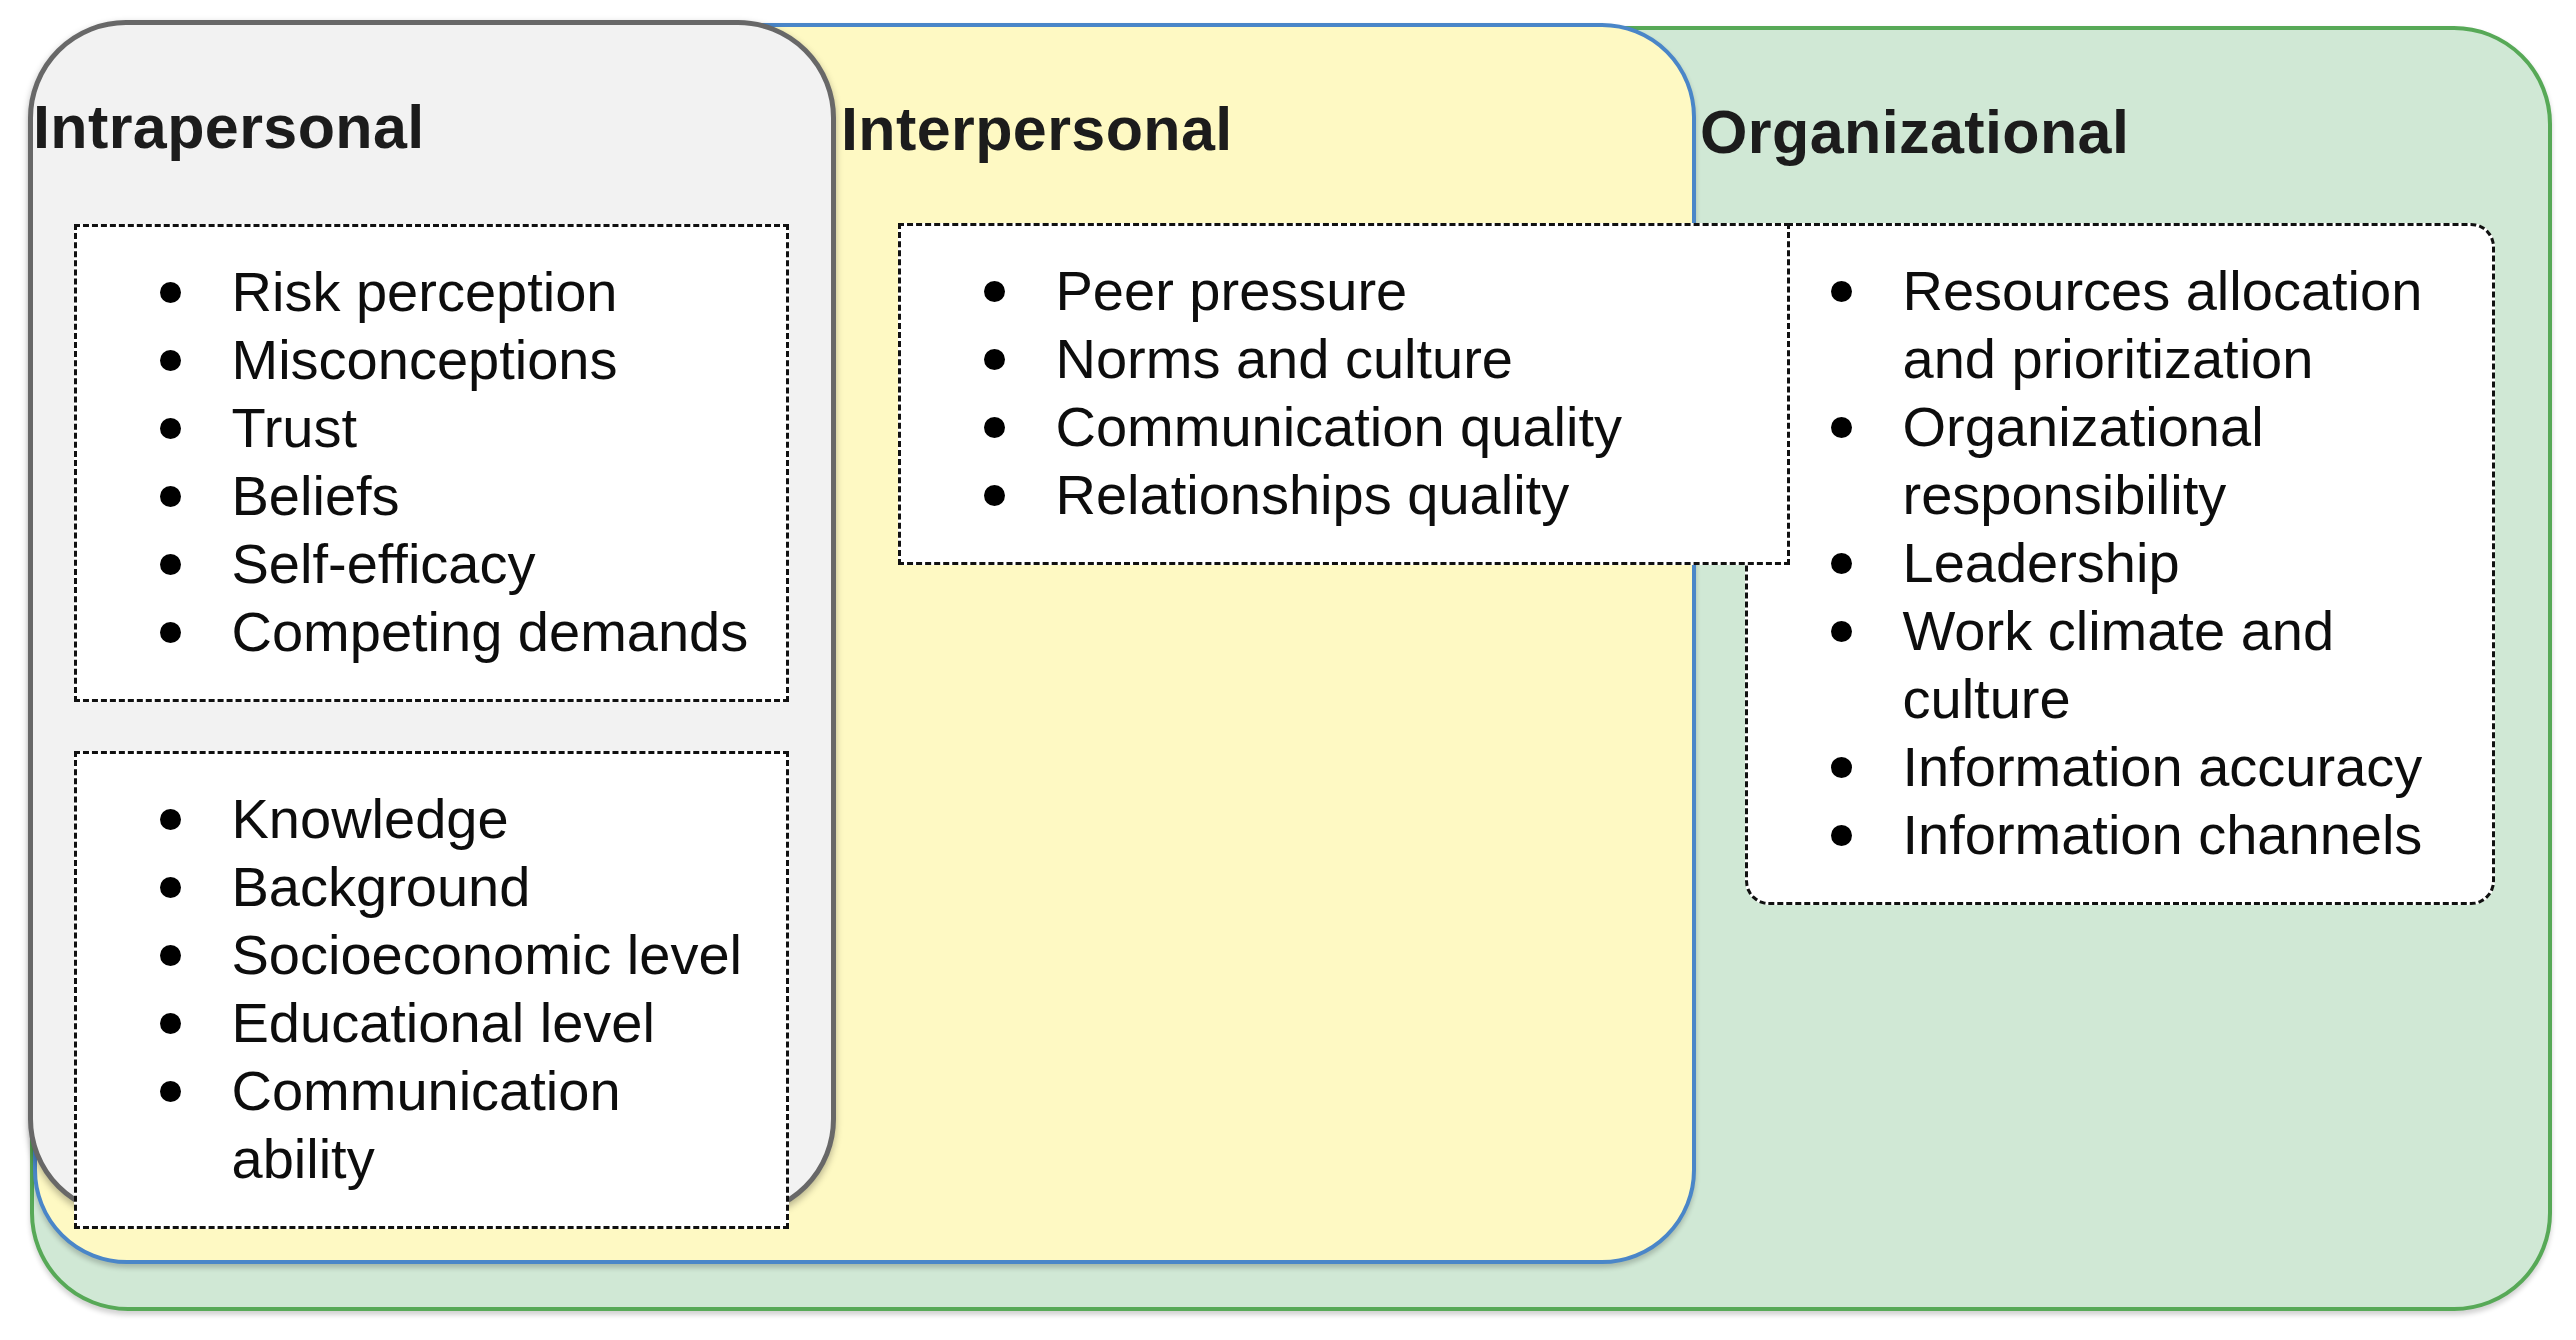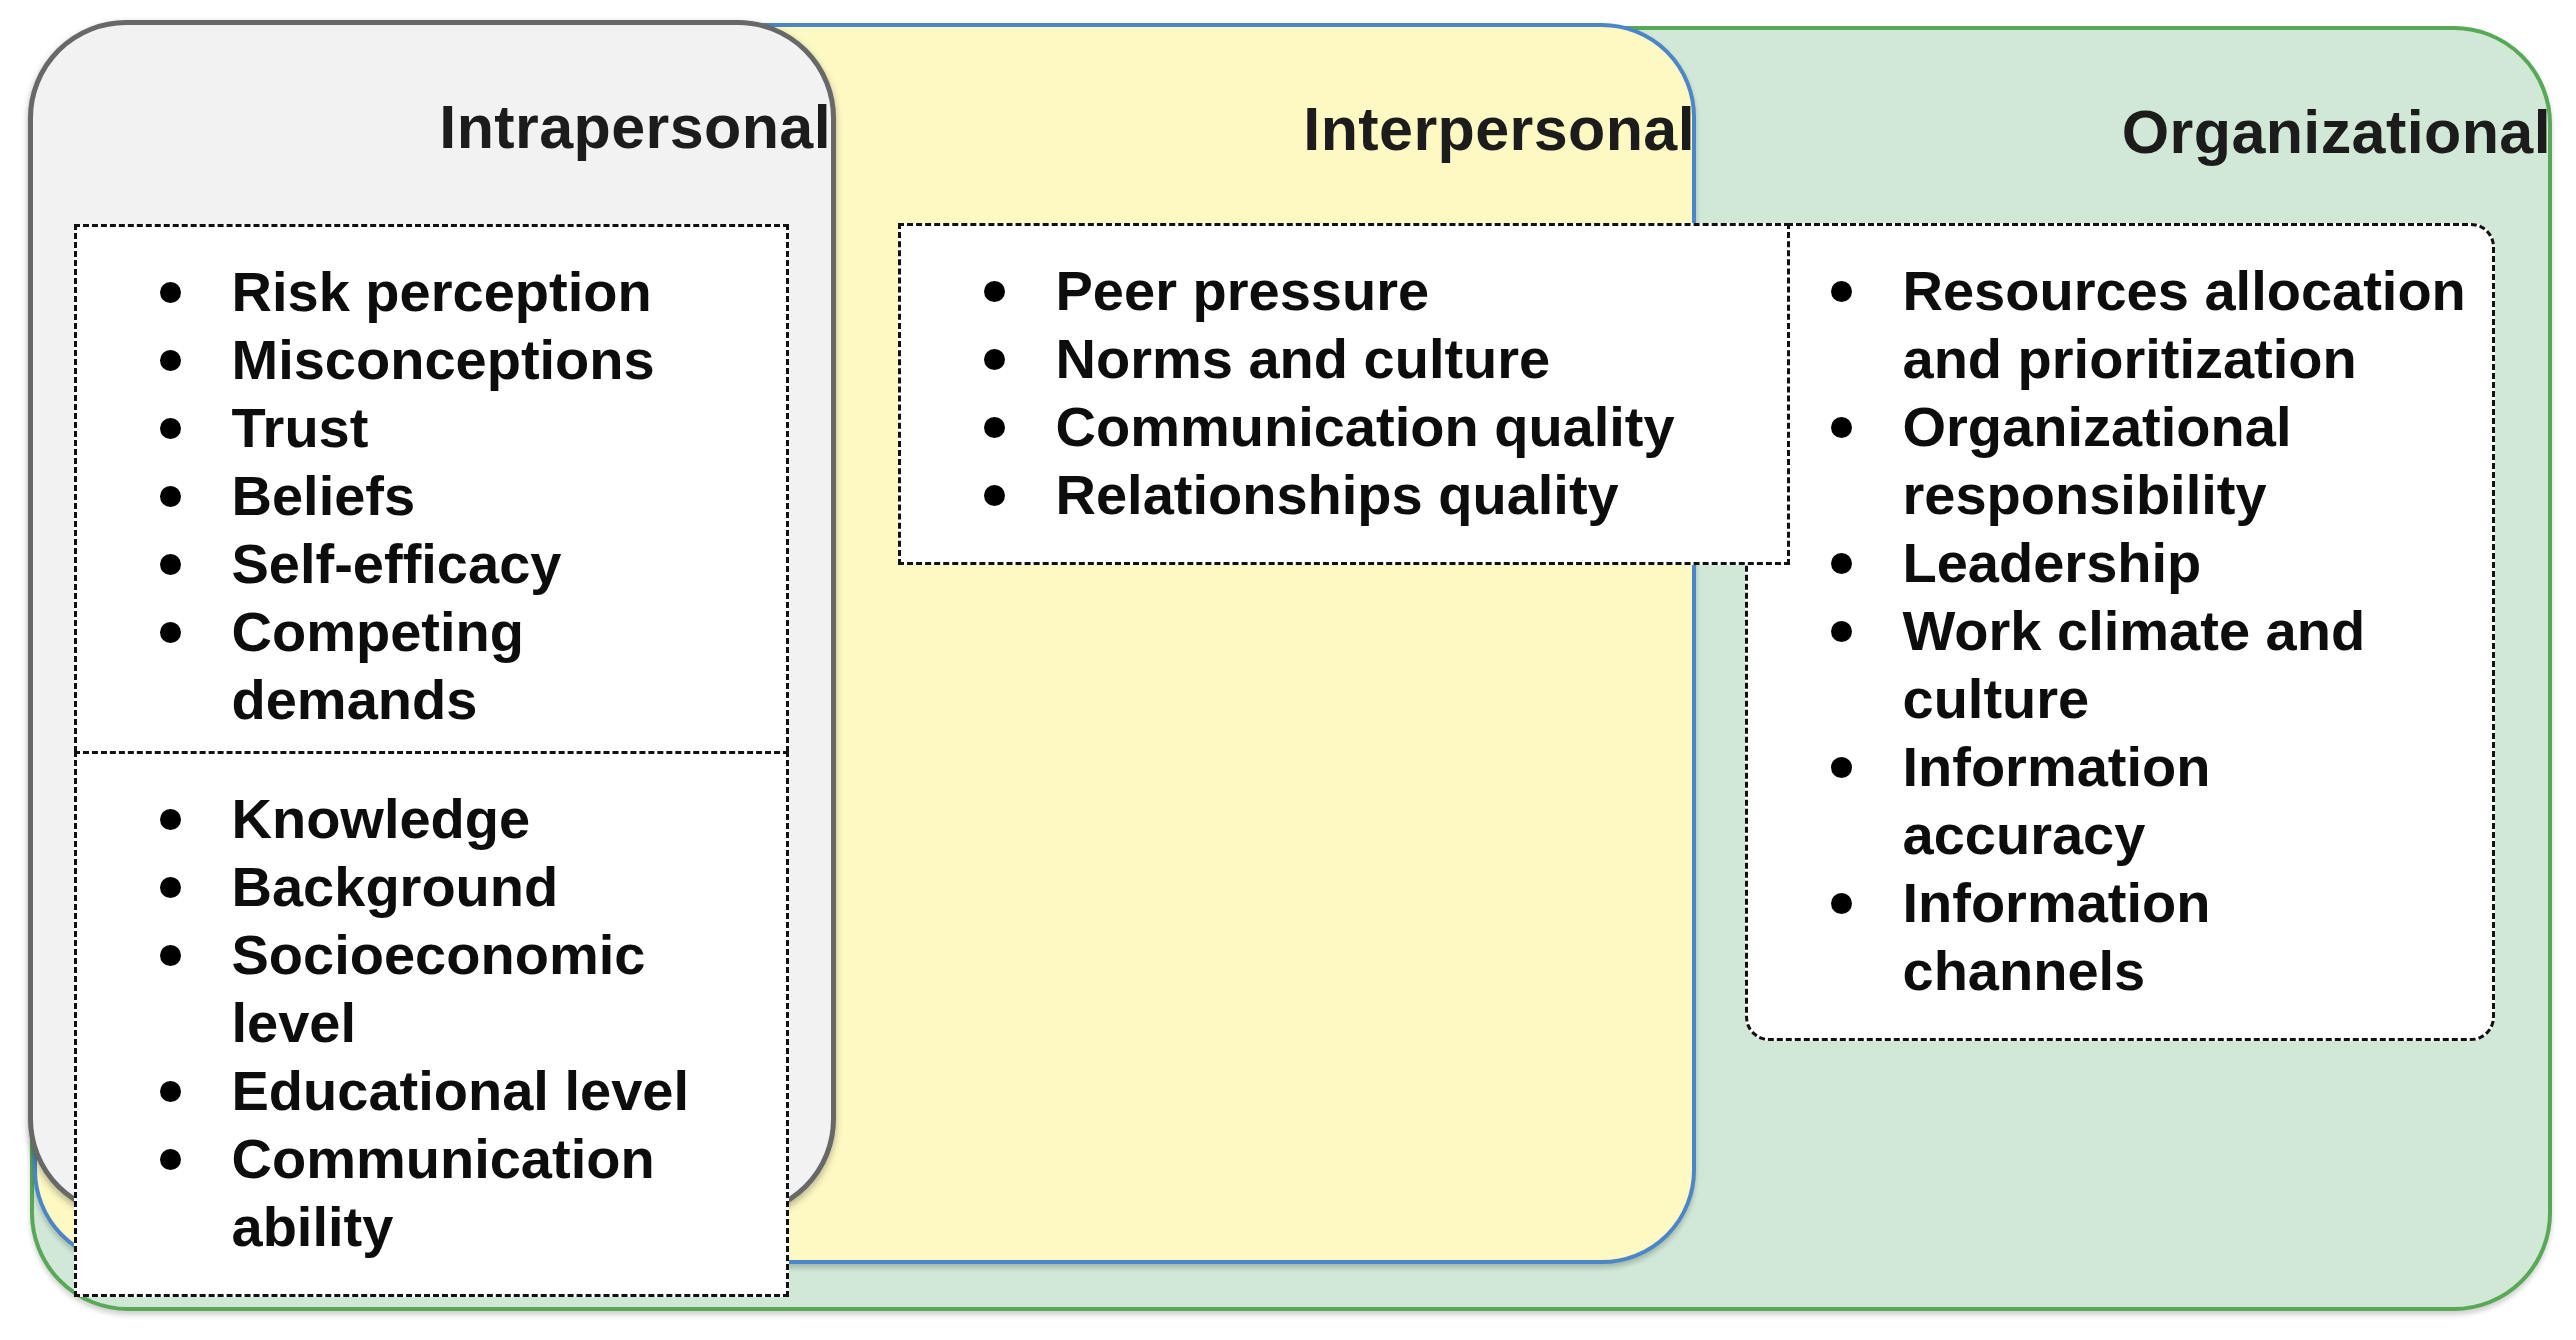--- a/index.html
+++ b/index.html
@@ -44,21 +44,21 @@
     z-index: 3;
     box-shadow: 0 3.9px 7px rgba(0,0,0,0.28);
   }
   .panel-title {
     position: absolute;
     top: 69px;
     font-size: 61px;
     font-weight: bold;
     line-height: 1.1;
     color: #1c1c1c;
-    text-align: right;
+    text-align: left;
     letter-spacing: 0.4px;
   }
   .panel-gray  .panel-title { left: 0; width: 100%; }
   .panel-blue  .panel-title { left: 804px; width: 854px; }
   .panel-green .panel-title { left: 1666px; width: 851px; }
 
   .dashed-box {
     position: absolute;
     background: #ffffff;
     border: 3.9px dashed #111111;
@@ -67,21 +67,20 @@
   }
   .panel-gray .box-1 { left: 41px;  top: 199px; width: 715px; }
   .panel-gray .box-2 { left: 41px;  top: 726px; width: 715px; }
   .panel-blue .box-1 { left: 861px; top: 196px; width: 892px; }
   .panel-green .box-1 { left: 1711px; top: 193px; width: 750px; border-radius: 24px; }
 
   ul.bullet-list {
     list-style: none;
     margin: 0;
     padding: 0 0 0 56px;
-    font-weight: bold;
   }
   ul.bullet-list li {
     position: relative;
     padding-left: 75px;
     font-size: 56px;
     line-height: 68px;
     color: #0d0d0d;
   }
   ul.bullet-list li::before {
     content: "";

